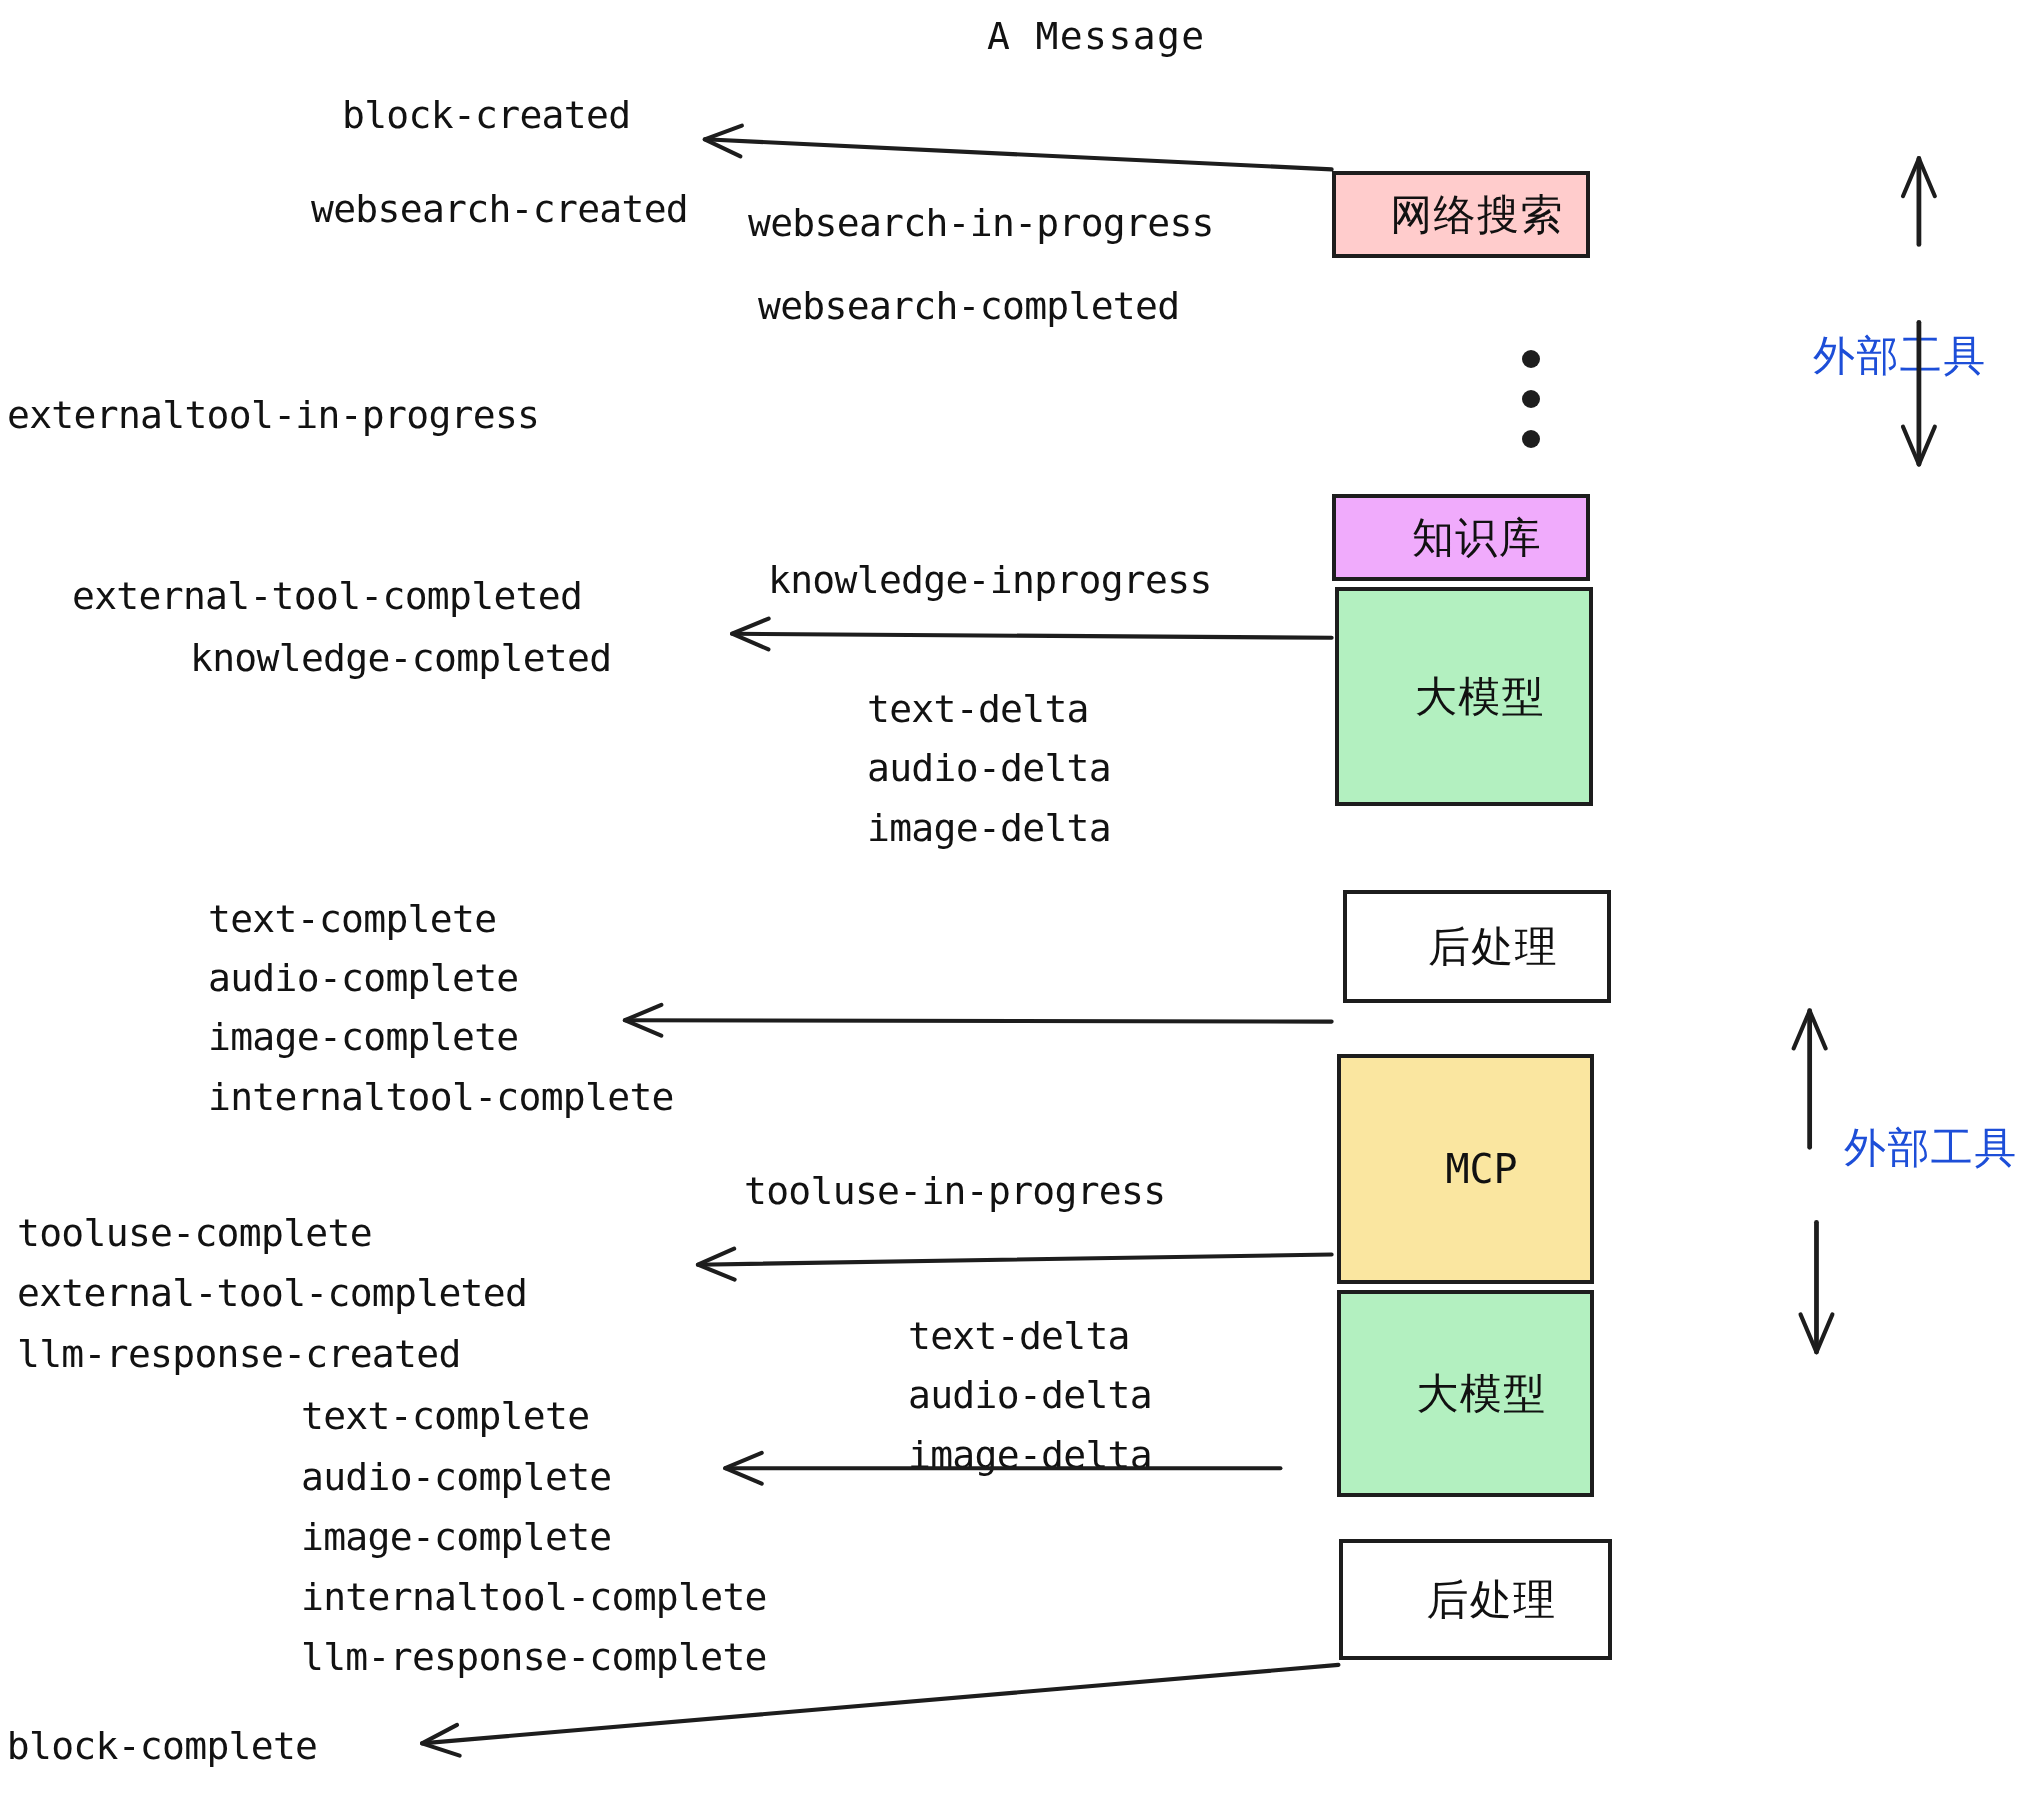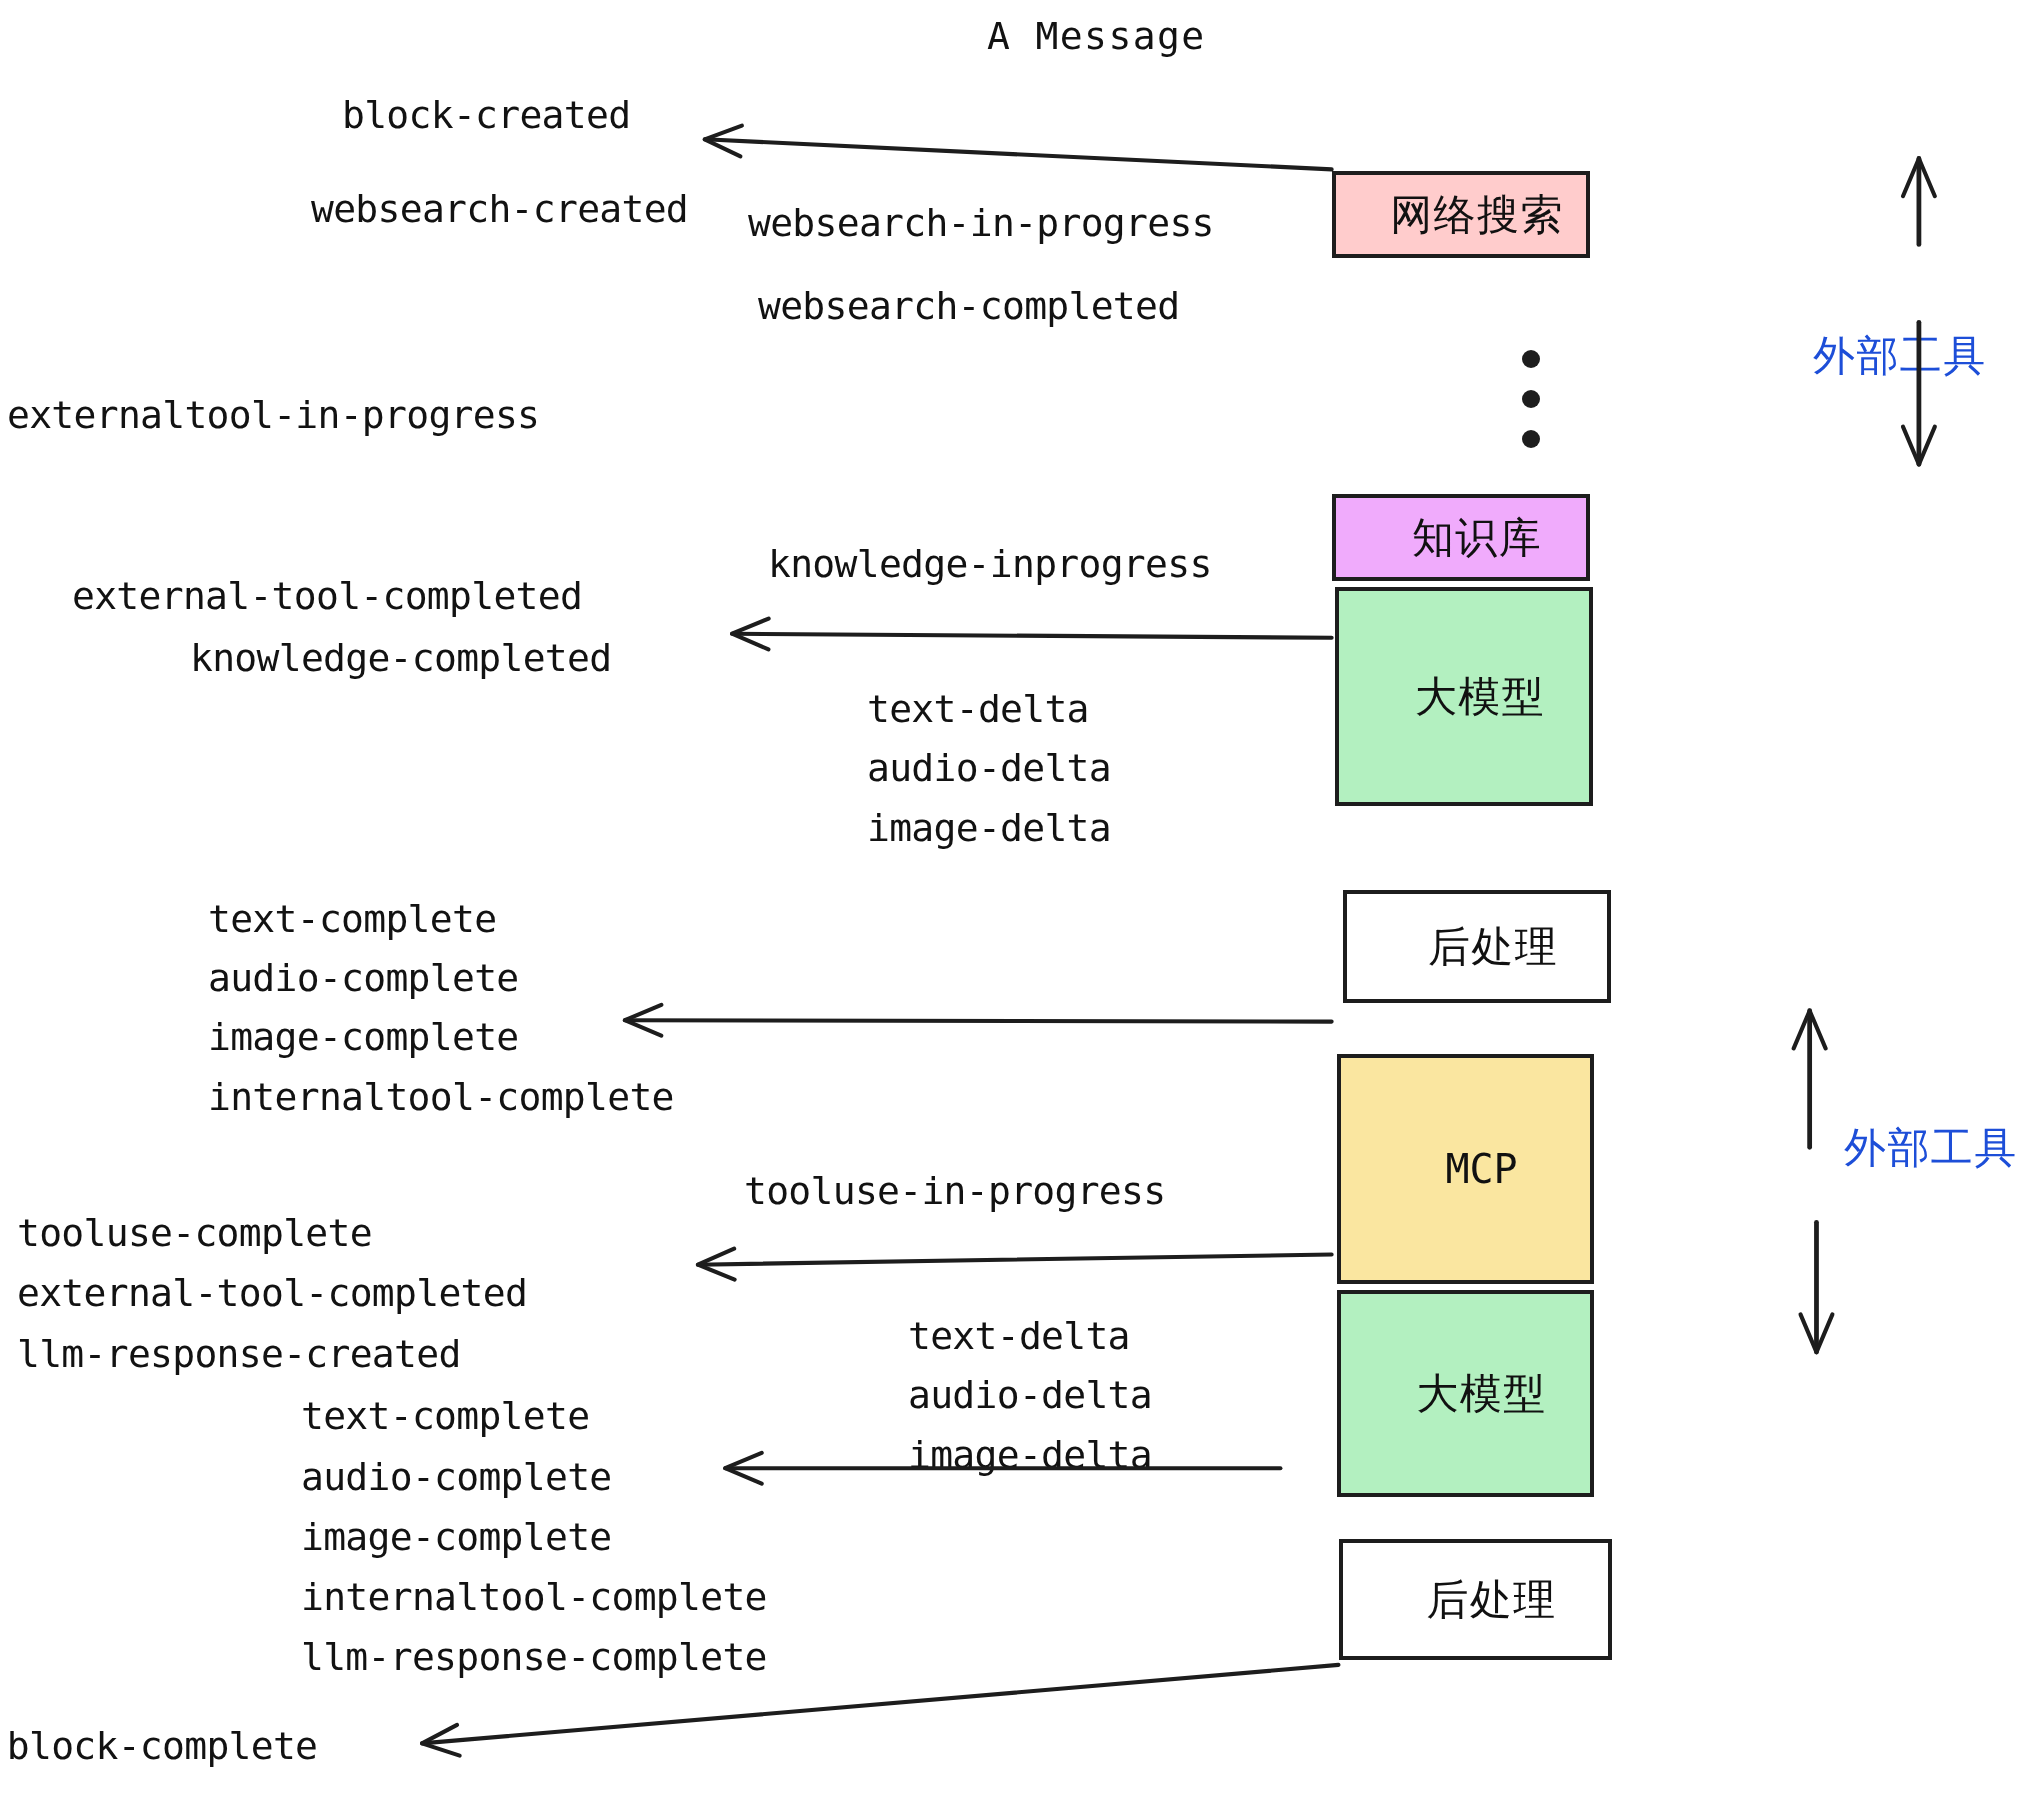--- a/index.html
+++ b/index.html
@@ -115,21 +115,21 @@
       <div class="dot"></div>
       <div class="dot"></div>
     </div>
 
   <div id="events">
       <div class="evt" style="left: 311px; top: 96px; margin-left: 31px;">block-created</div>
       <div class="evt" style="left: 311px; top: 158px; margin-top: 32px;">websearch-created</div>
       <div class="evt" style="left: 748px; top: 204px;">websearch-in-progress</div>
       <div class="evt" style="left: 758px; top: 287px;">websearch-completed</div>
       <div class="evt" style="left: 7px; top: 396px;">externaltool-in-progress</div>
-      <div class="evt" style="left: 768px; top: 545px;">knowledge-inprogress</div>
+      <div class="evt" style="left: 768px; top: 561px;">knowledge-inprogress</div>
       <div class="evt" style="left: 72px; top: 577px;">external-tool-completed</div>
       <div class="evt" style="left: 190px; top: 639px;">knowledge-completed</div>
       <div class="evt" style="left: 867px; top: 690px;">text-delta</div>
       <div class="evt" style="left: 867px; top: 749px;">audio-delta</div>
       <div class="evt" style="left: 867px; top: 809px;">image-delta</div>
       <div class="evt" style="left: 208px; top: 900px;">text-complete</div>
       <div class="evt" style="left: 208px; top: 959px;">audio-complete</div>
       <div class="evt" style="left: 208px; top: 1018px;">image-complete</div>
       <div class="evt" style="left: 208px; top: 1078px;">internaltool-complete</div>
       <div class="evt" style="left: 744px; top: 1126px; margin-top: 46px;">tooluse-in-progress</div>

